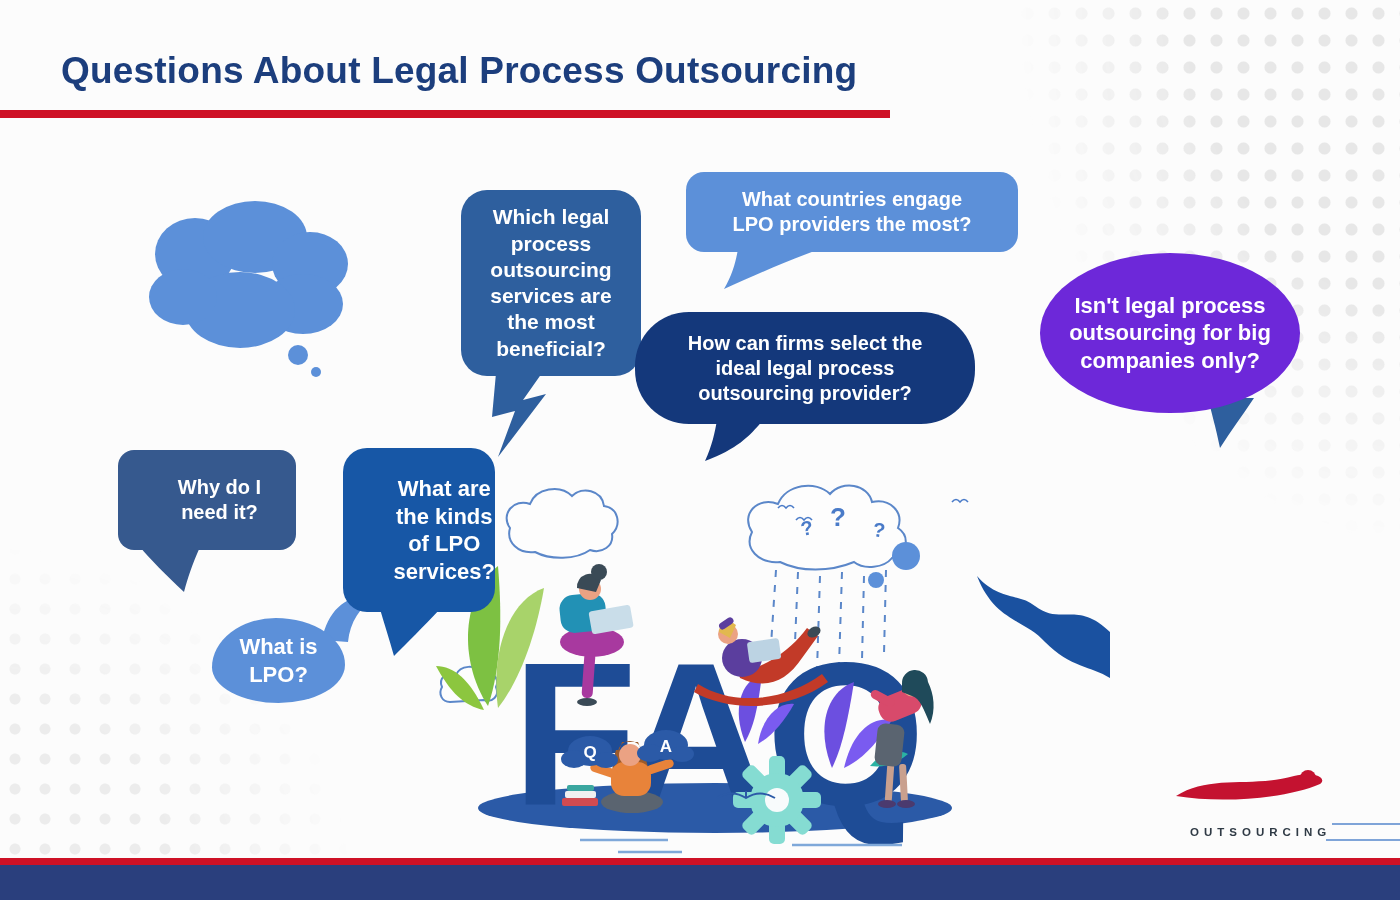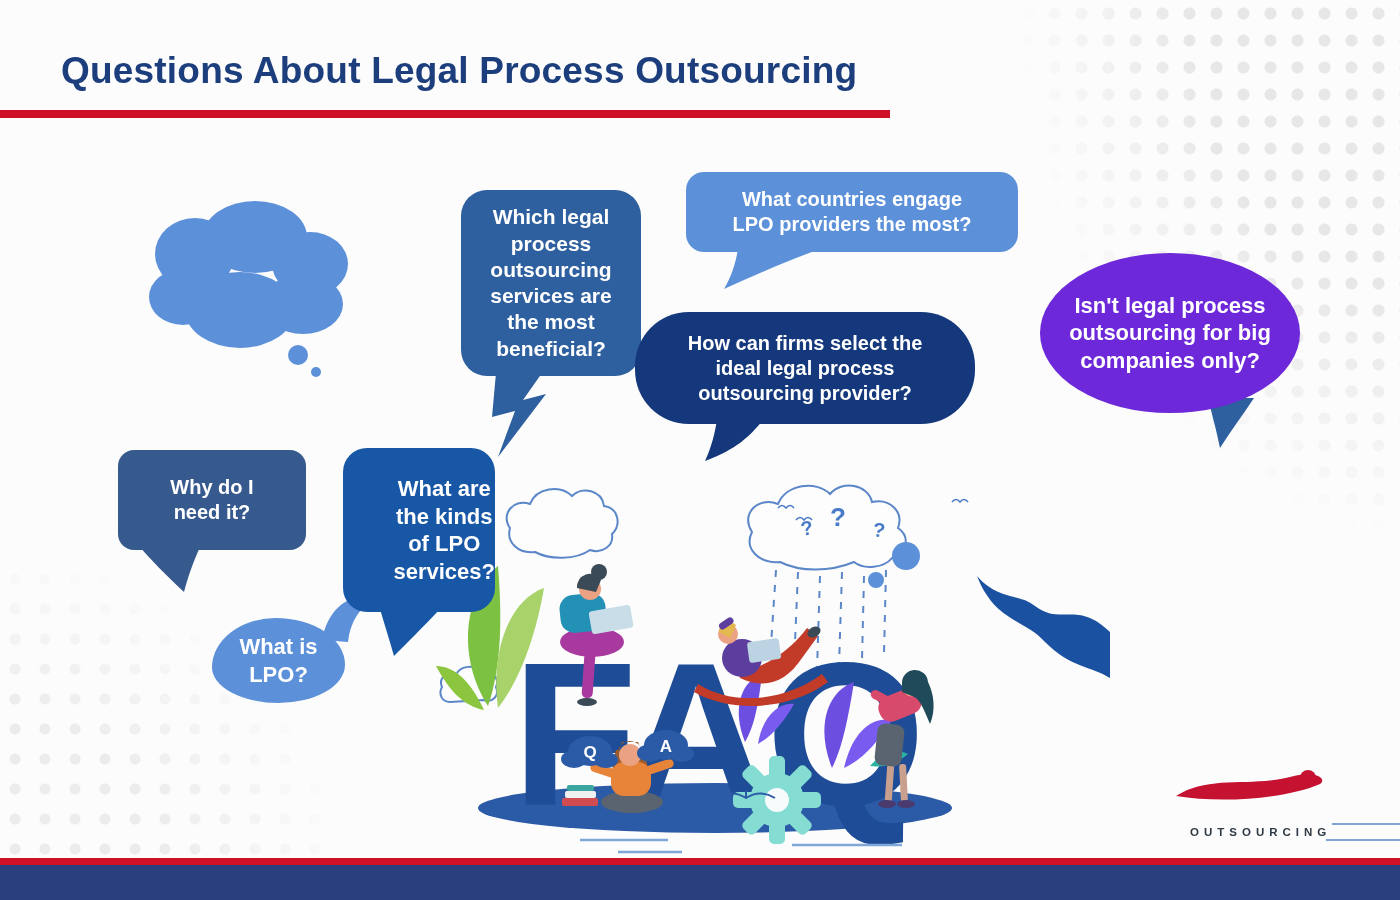--- a/index.html
+++ b/index.html
@@ -35,21 +35,21 @@
   .btext{
     white-space:pre-line;text-align:center;color:#FFFFFF;font-weight:700;
     line-height:1.25;position:relative;z-index:2;
   }
   .tail{position:absolute;z-index:3;}
 
   .b-which{left:425px;top:190px;width:180px;height:186px;border-radius:26px;background:#2E5F9E;margin-left:36px;}
   .b-countries{left:686px;top:172px;width:332px;height:80px;border-radius:18px;background:#5C90D9;}
   .b-select{left:635px;top:312px;width:340px;height:112px;border-radius:54px;background:#14387B;}
   .b-big{left:1040px;top:253px;width:260px;height:160px;border-radius:50%;background:#6d28d9;}
-  .b-why{left:118px;top:450px;width:188px;height:100px;border-radius:16px;background:#36598E;}
+  .b-why{left:118px;top:450px;width:153px;height:100px;border-radius:16px;background:#36598E;padding-left:25px;}
   .b-kinds{left:343px;top:448px;width:152px;height:164px;border-radius:24px;background:#1757A6;justify-content:flex-end;}
   .b-whatlpo{left:212px;top:618px;width:133px;height:85px;background:#5C90D9;
              border-radius:48% 52% 50% 50% / 58% 55% 45% 42%;}
   .b-safe{left:877px;top:448px;width:344px;height:94px;border-radius:22px;background:#5C90D9;}
   .b-cost{left:1028px;top:608px;width:292px;height:86px;border-radius:44px;background:#1A51A0;}
 
   .b-cloud{left:135px;top:192px;width:215px;height:190px;background:transparent;}
   .b-cloud .btext{position:absolute;left:18px;right:22px;top:44px;}
 
   .fs21{font-size:21px;} .fs22{font-size:22px;} .fs23{font-size:20px;}

